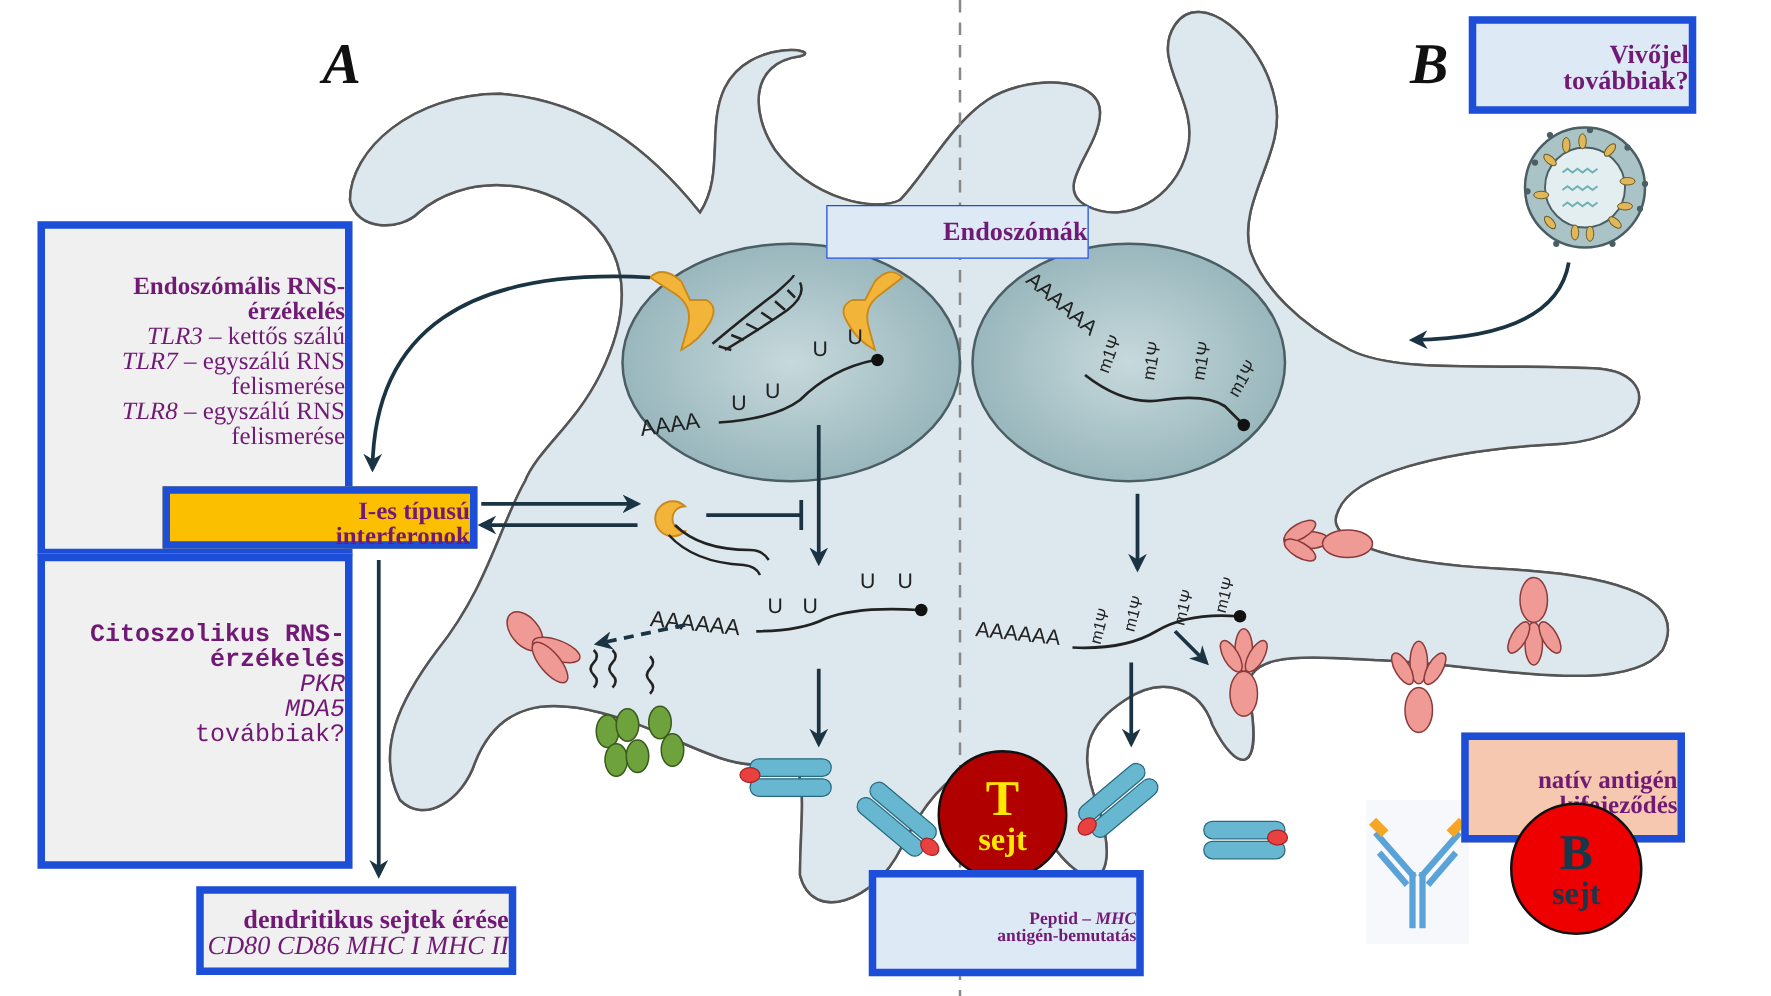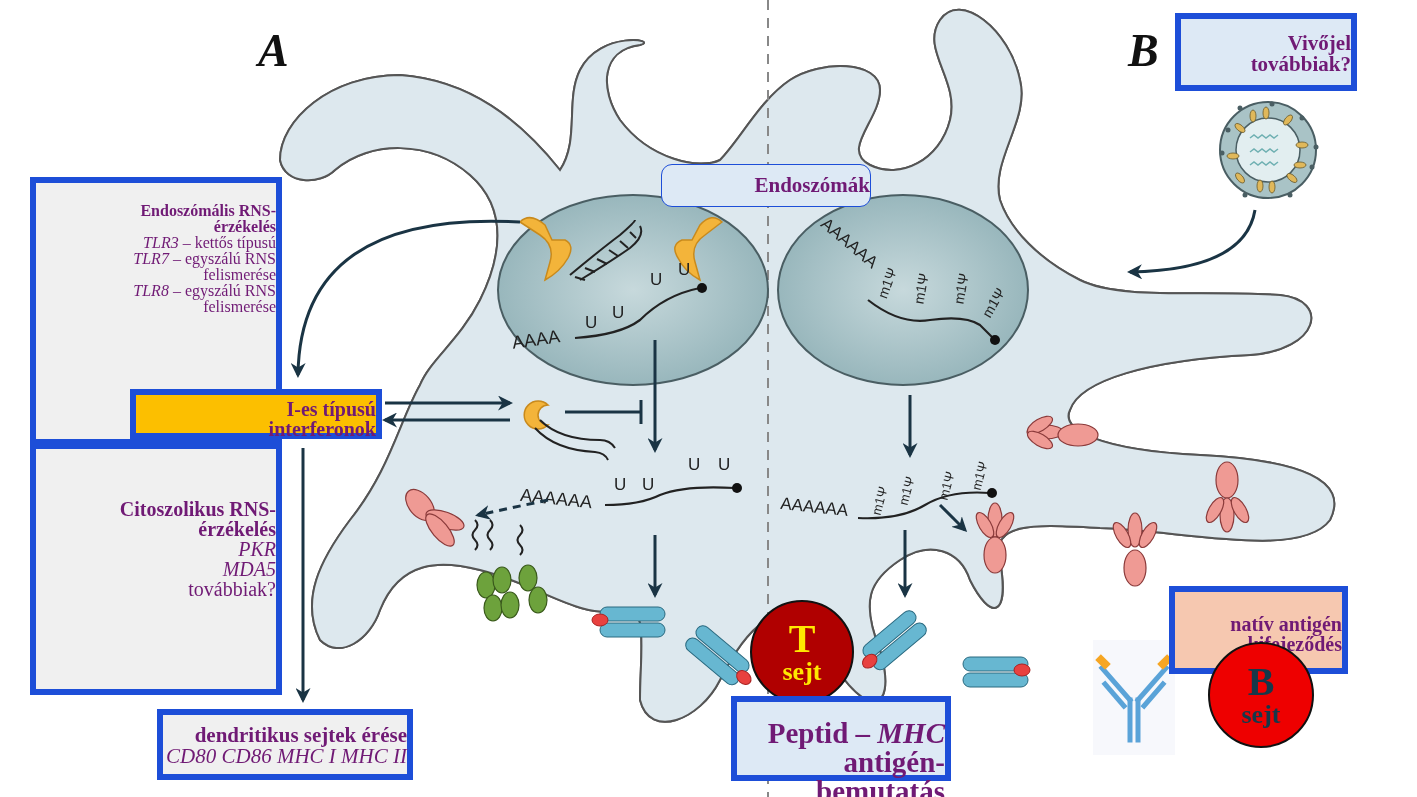--- a/index.html
+++ b/index.html
@@ -249,63 +249,63 @@
         <line x1="1144" y1="706" x2="1163" y2="684"></line>
     </g>
     <rect x="1096" y="658" width="14" height="8" fill="#f6a623" transform="rotate(45 1103 662)"></rect>
     <rect x="1158" y="658" width="14" height="8" fill="#f6a623" transform="rotate(-45 1165 662)"></rect>
   </g>
 </svg>
 
 <div class="panel-letter" style="left:258px; top:28px;">A</div>
 <div class="panel-letter" style="left:1128px; top:28px;">B</div>
 
-<div class="box gray" style="left:30px; top:177px; width:252px; height:268px; padding-top:20px; font-size:16px;">
+<div class="box gray" style="left:30px; top:177px; width:252px; height:268px; padding-top:36px; font-size:20px;">
   <div class="b">Endoszómális RNS-</div>
   <div class="b">érzékelés</div>
-  <div><span class="i">TLR3</span><span> – kettős típusú</span></div>
+  <div><span class="i">TLR3</span><span> – kettős szálú</span></div>
   <div><span class="i">TLR7</span><span> – egyszálú RNS</span></div>
   <div>felismerése</div>
   <div><span class="i">TLR8</span><span> – egyszálú RNS</span></div>
   <div>felismerése</div>
 </div>
 
 <div class="box gold b" style="left:130px; top:389px; width:252px; height:50px; padding-top:4px; font-size:20px; font-weight:bold;">
   <div>I-es típusú</div>
   <div>interferonok</div>
 </div>
 
-<div class="box gray" style="left:30px; top:443px; width:252px; height:252px; padding-top:50px; font-size:20px;">
+<div class="box gray" style="left:30px; top:443px; width:252px; height:252px; padding-top:50px; font-size:20px;font-family:Liberation Mono, monospace;">
   <div class="b">Citoszolikus RNS-</div>
   <div class="b">érzékelés</div>
   <div class="i">PKR</div>
   <div class="i">MDA5</div>
   <div>továbbiak?</div>
 </div>
 
 <div class="box gray" style="left:157px; top:709px; width:256px; height:71px; padding-top:10px; font-size:21px;">
   <div class="b">dendritikus sejtek érése</div>
   <div class="i">CD80 CD86 MHC I MHC II</div>
 </div>
 
-<div class="box blue b" style="left:661px; top:164px; width:210px; height:43px; padding-top:10px; font-size:21px; font-weight:bold; border-width:1.5px;border-radius:11px;">
+<div class="box blue b" style="left:661px; top:164px; width:210px; height:43px; padding-top:10px; font-size:21px; font-weight:bold; border-width:1.5px;">
   <span>Endoszómák</span>
 </div>
 
 <div class="box blue" style="left:1175px; top:13px; width:182px; height:78px; padding-top:14px; font-size:21px; font-weight:bold;">
   <div>Vivőjel</div>
   <div>továbbiak?</div>
 </div>
 
 <div class="cell-circle" style="left:750px; top:600px; width:104px; height:104px; background:#b00000; color:#ffe800;">
   <div style="font-size:40px;">T</div>
   <div style="font-size:26px;">sejt</div>
 </div>
 
-<div class="box blue" style="left:695px; top:696px; width:220px; height:85px; padding-top:17px; font-size:29px; font-weight:bold;margin-left:36px;">
+<div class="box blue" style="left:695px; top:696px; width:220px; height:85px; padding-top:27px; font-size:14px; font-weight:bold;">
   <div><span>Peptid – </span><span class="i">MHC</span></div>
   <div>antigén-bemutatás</div>
 </div>
 
 <div class="box peach" style="left:1169px; top:570px; width:179px; height:88px; padding-top:22px; font-size:20px; font-weight:bold;margin-top:16px;">
   <div>natív antigén</div>
   <div>kifejeződés</div>
 </div>
 
 <div class="cell-circle" style="left:1208px; top:642px; width:106px; height:106px; background:#ee0000; color:#16384a;">

